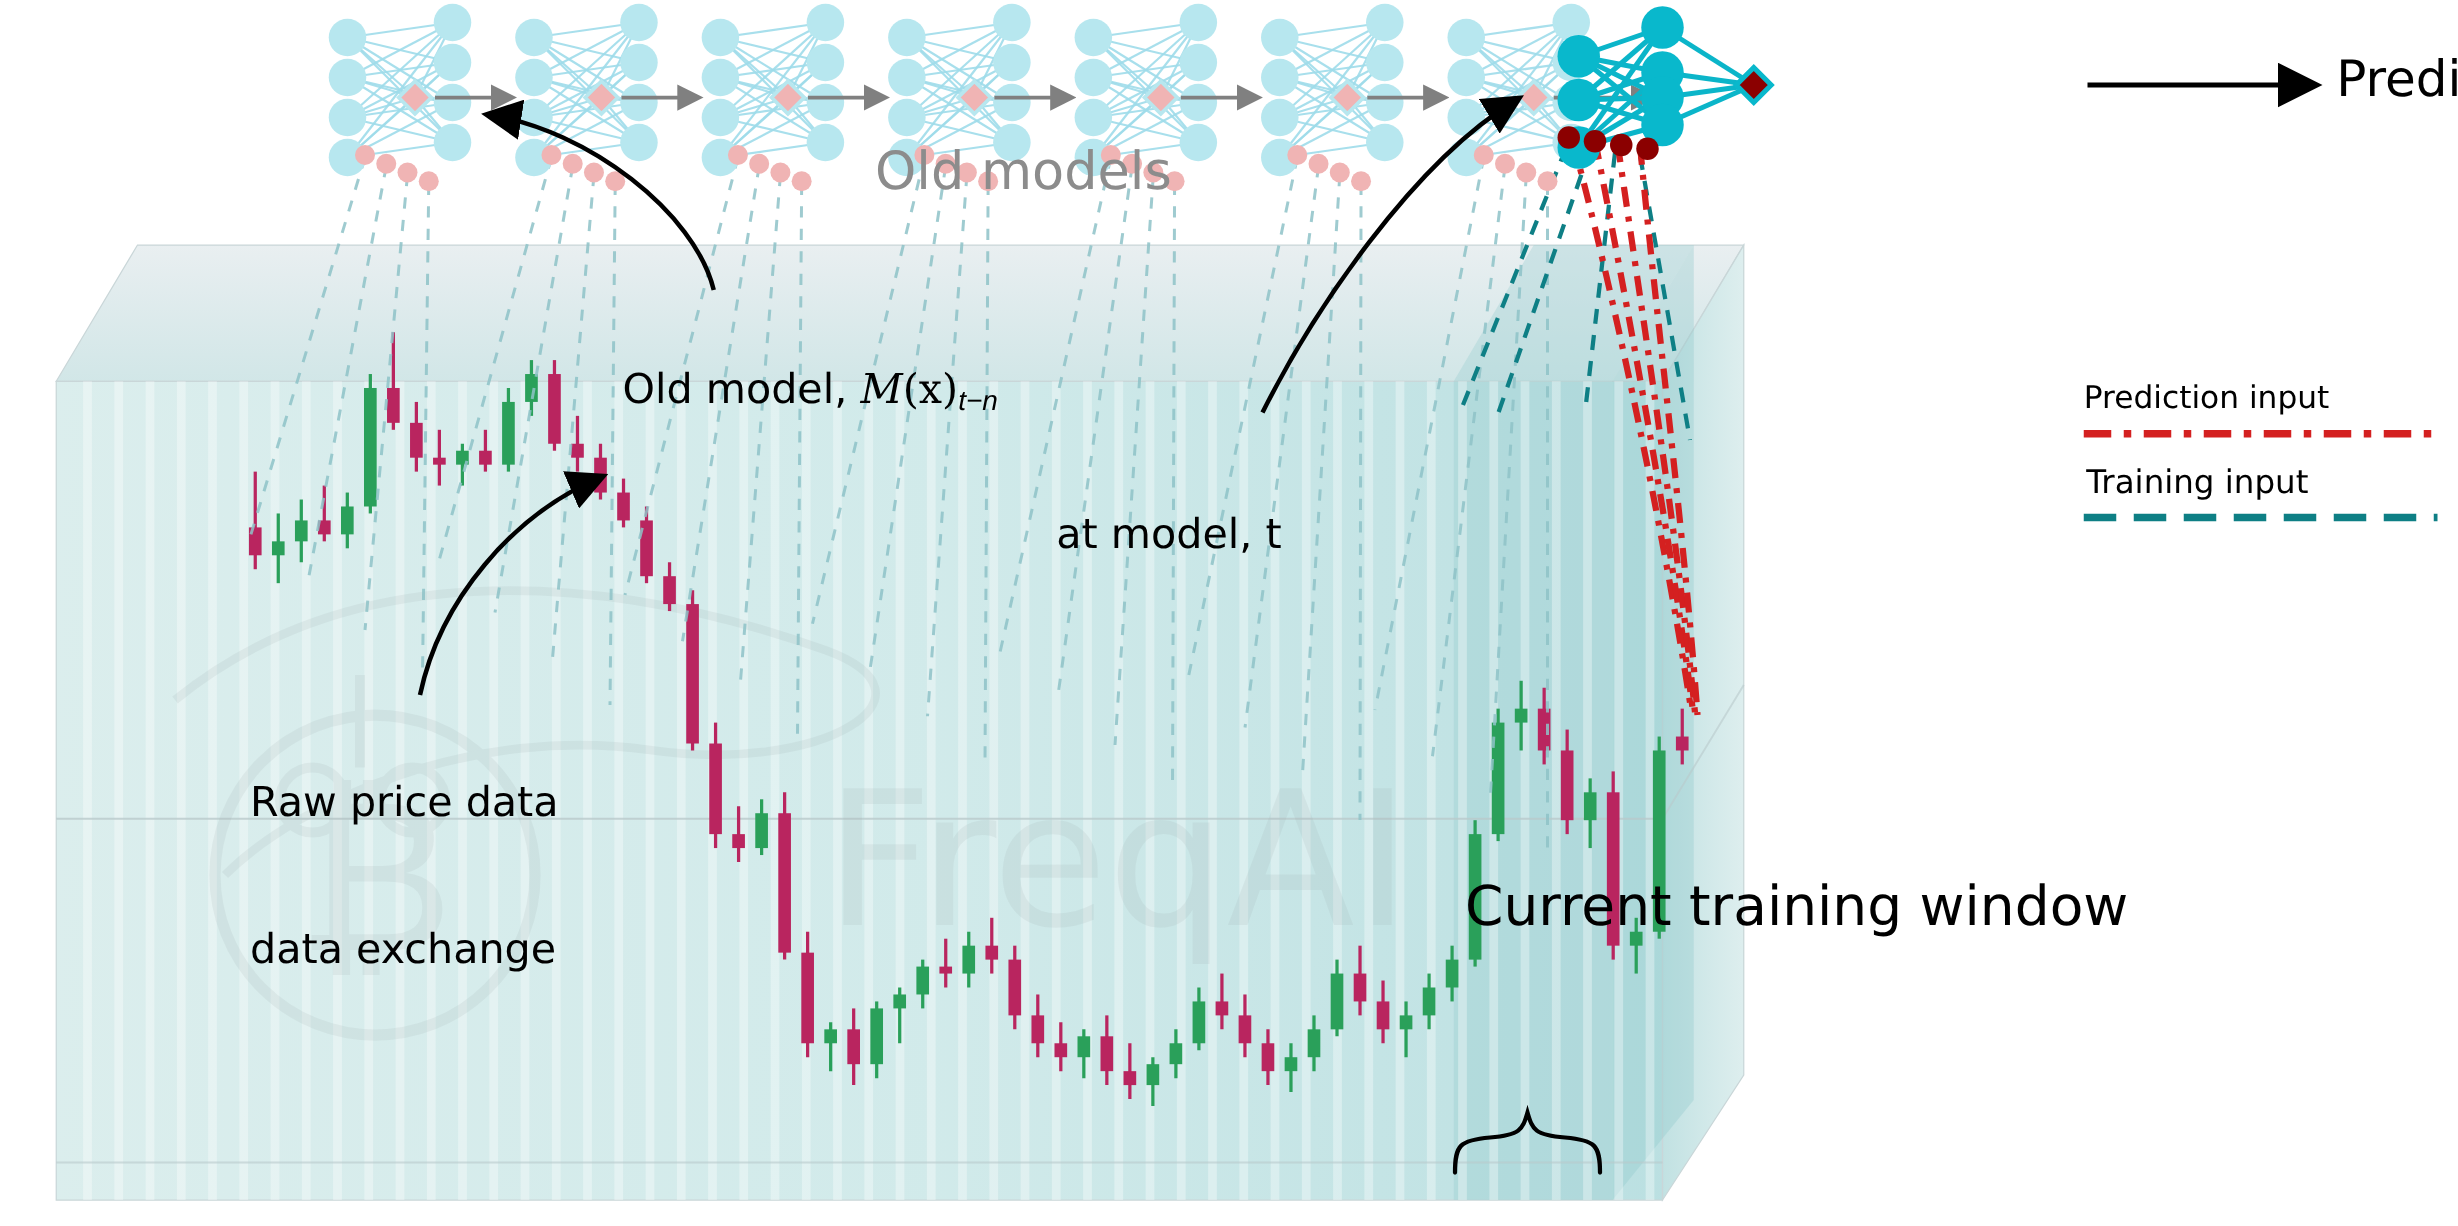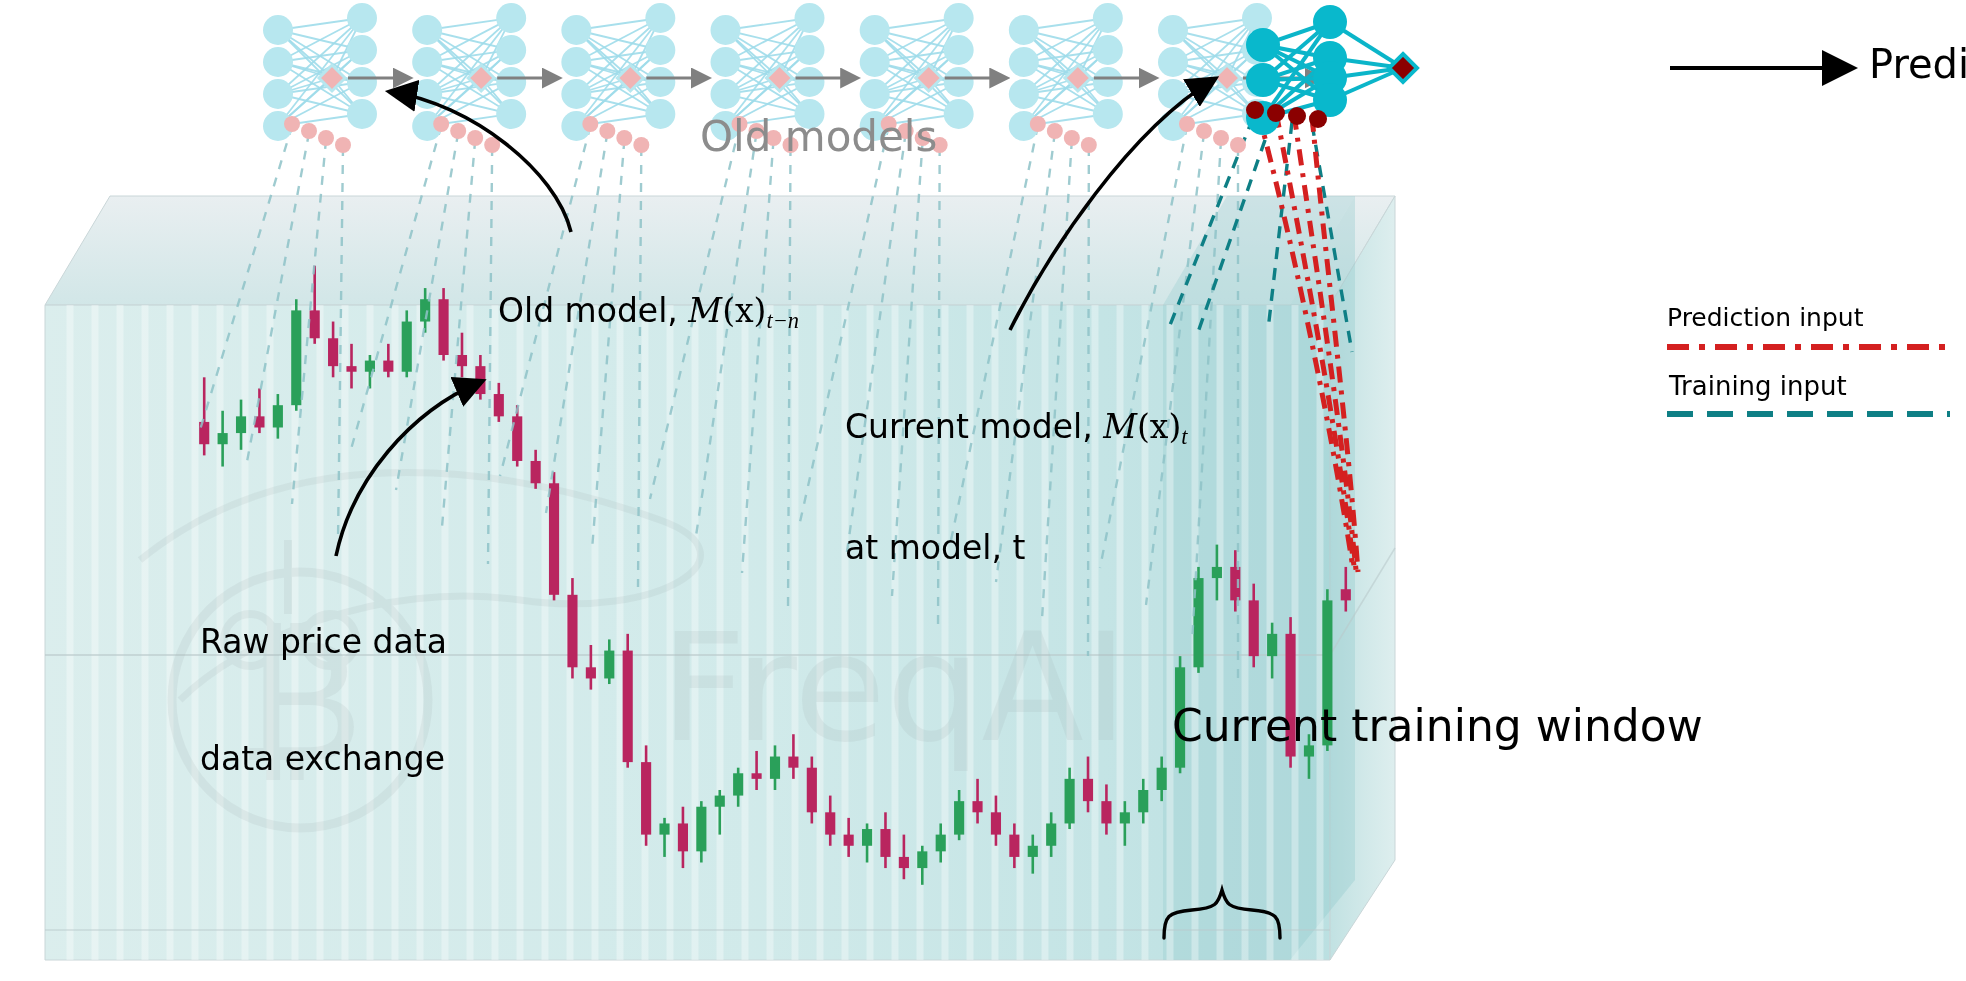--- a/index.html
+++ b/index.html
@@ -16,21 +16,21 @@
       font-family:"DejaVu Sans",sans-serif;}
   #old-model-label{left:498px;top:214px;font-size:33px;}
   #current-model-label{left:845px;top:330px;font-size:33px;}
   #raw-price-label{left:200px;top:545px;font-size:33px;}
   #prediction-label{left:1869px;top:41px;font-size:40px;}
   #legend-pred-text{left:1667px;top:303px;font-size:25px;}
   #legend-train-text{left:1669px;top:371px;font-size:26px;}
   #ctw-label{left:1172px;top:700px;font-size:44px;}
 
   .mathit{font-family:"DejaVu Serif",serif;font-style:italic;}
-  .sub{font-size:0.68em;vertical-align:-0.28em;font-family:Liberation Serif, serif;font-style:italic;}
+  .sub{font-size:0.68em;vertical-align:-0.28em;font-family:Liberation Sans, sans-serif;font-style:italic;}
 </style>
 </head>
 <body>
 
 <div id="stage">
 
   <svg id="scene" viewBox="0 0 1966 981">
     <defs>
       <linearGradient id="prismTop" x1="0" y1="0" x2="0" y2="1">
         <stop offset="0%" stop-color="#e8eef0" stop-opacity="0.95"></stop>
@@ -638,21 +638,20 @@
     </g>
   </svg>
 
   <div class="lbl sans" id="old-models-label">Old models</div>
 
   <div class="lbl sans" id="old-model-label">
     <div><span>Old model, </span><span class="mathit">M</span><span class="serif">(x)</span><span class="sub">t−n</span></div>
   </div>
 
   <div class="lbl sans" id="current-model-label">
-    <div><span>Current model, </span><span class="mathit">M</span><span class="serif">(x)</span><span class="sub">t</span></div>
     <div>at model, t</div>
   </div>
 
   <div class="lbl sans" id="raw-price-label">
     <div>Raw price data</div>
     <div>data exchange</div>
   </div>
 
   <div class="lbl sans" id="prediction-label">Prediction</div>
 

